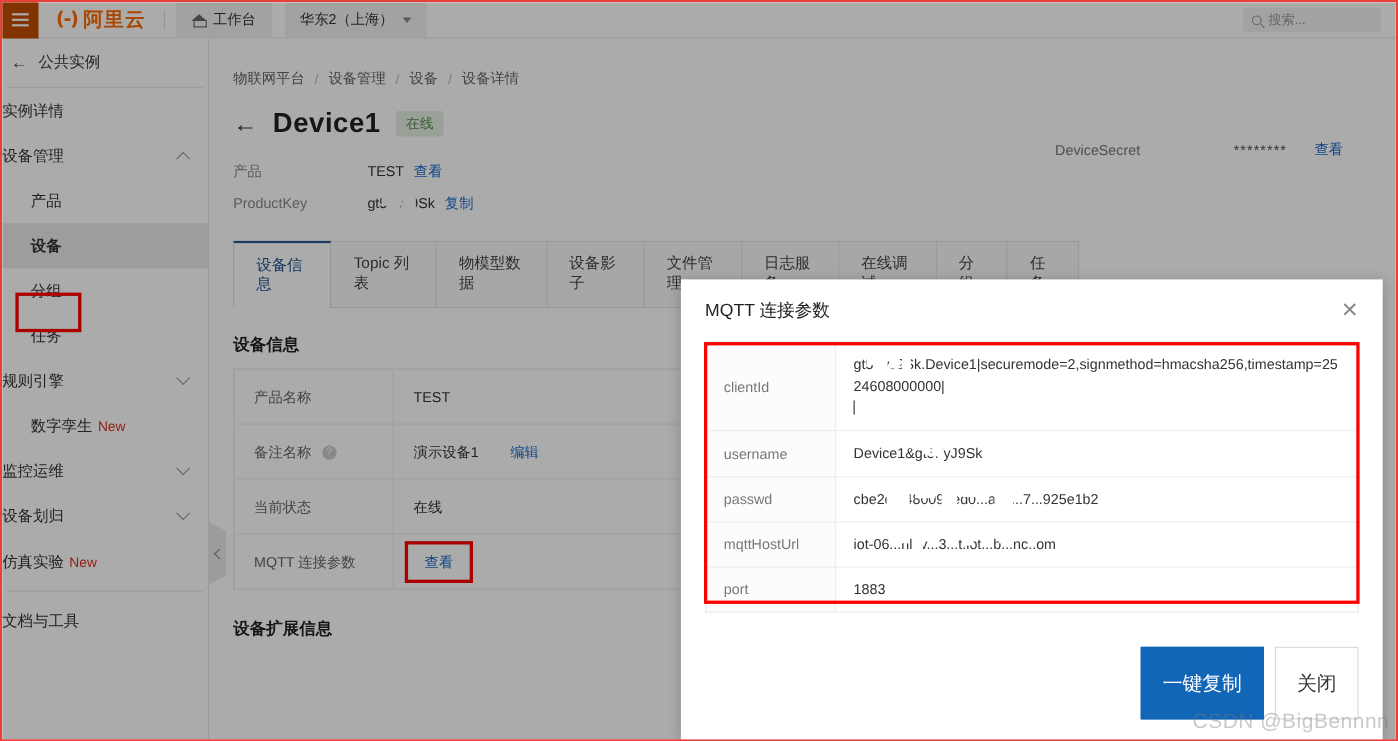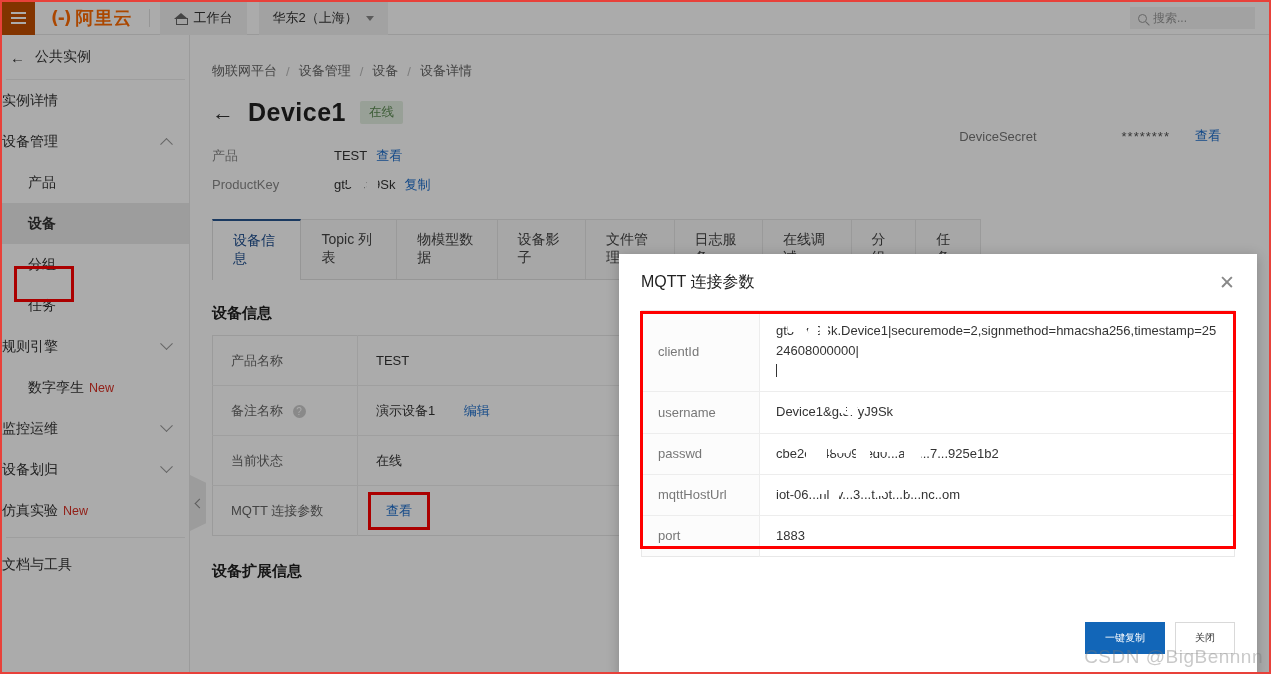--- a/index.html
+++ b/index.html
@@ -229,21 +229,21 @@
   .mtable td.v { color: #333; line-height: 1.55; word-break: break-all; }
   .modal-redbox {
     position: absolute; left: 21px; top: 57px; width: 596px; height: 238px;
     border: 3px solid #ff0000; z-index: 55; pointer-events: none;
   }
   .modal-foot {
     position: absolute; right: 22px; bottom: 22px;
     display: flex; gap: 10px; align-items: center;
   }
   .btn {
-    font-size: 10px; padding: 8px 19px; cursor: pointer;
+    font-size: 18px; padding: 20px 19px; cursor: pointer;
     border: 1px solid #d9d9d9; background: #fff; color: #333;
   }
   .btn.primary { background: #1266b8; border-color: #1266b8; color: #fff; }
   .watermark {
     position: absolute; right: 6px; bottom: 4px; z-index: 60;
     font-size: 19px; color: rgba(120,120,120,.40);
     font-family: "Liberation Sans", sans-serif; letter-spacing: .5px;
     white-space: nowrap;
   }
   .cursor-bar { display:inline-block; width:1px; height:13px; background:#333;

